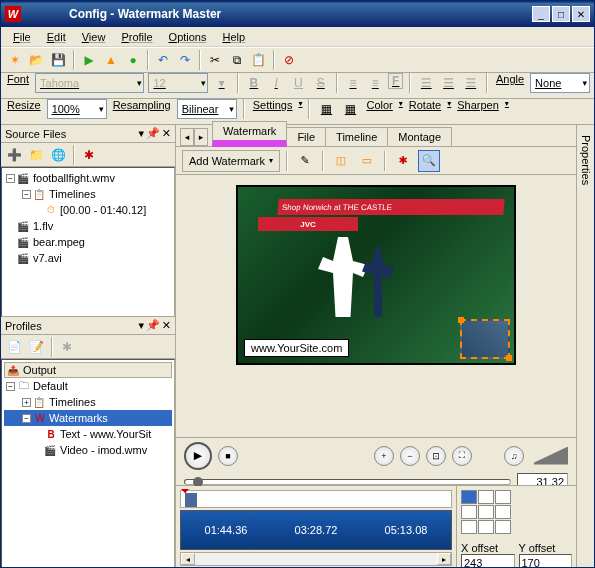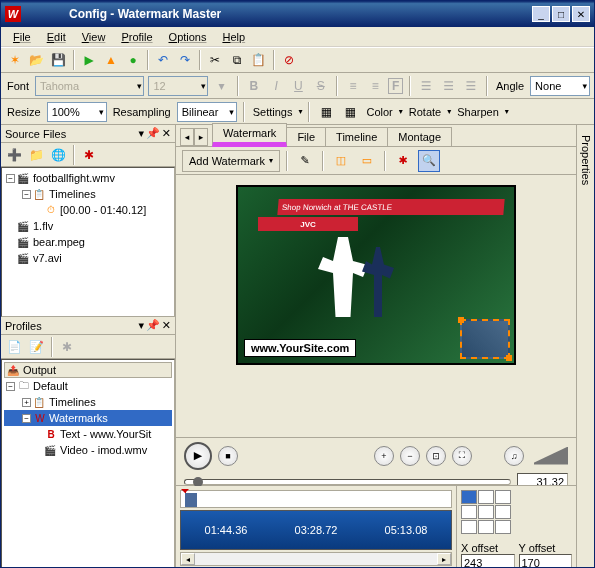--- a/index.html
+++ b/index.html
@@ -11,57 +11,57 @@
 .titlebar .winbtn { width: 18px; height: 16px; background: #c8d4ee; border: 1px solid #fff; margin-left: 2px; display: flex; align-items: center; justify-content: center; font-size: 10px; color: #000; }
 
 .menubar { height: 20px; background: #ece9d8; display: flex; align-items: center; padding: 0 4px; border-bottom: 1px solid #d4d0c8; }
 .menubar span { padding: 2px 8px; text-decoration: underline; text-decoration-color: rgba(0,0,0,0.3); }
 .menubar span:first-letter { text-decoration: underline; }
 
 .toolbar { height: 26px; background: #ece9d8; border-top: 1px solid #fff; border-bottom: 1px solid #aca899; display: flex; align-items: center; padding: 0 4px; gap: 2px; }
 .tb-btn { width: 20px; height: 20px; border: 1px solid transparent; display: flex; align-items: center; justify-content: center; font-size: 12px; }
 .tb-sep { width: 2px; height: 20px; border-left: 1px solid #aca899; border-right: 1px solid #fff; margin: 0 2px; }
 
-.toolbar2 { height: 26px; background: #ece9d8; border-bottom: 1px solid #aca899; display: flex; align-items: center; padding: 0 4px; gap: 4px; }
+.toolbar2 { height: 26px; background: #ece9d8; border-bottom: 1px solid #aca899; display: flex; align-items: flex-start; padding: 0 4px; gap: 4px; text-decoration: underline; }
 .tb-label { padding: 0 2px; }
 .tb-combo { height: 20px; border: 1px solid #7f9db9; background: #fff; padding: 0 4px; display: flex; align-items: center; min-width: 60px; position: relative; }
 .tb-combo::after { content: '▾'; position: absolute; right: 2px; font-size: 9px; color: #000; }
 .tb-combo.disabled { background: #ece9d8; color: #aca899; }
 
 .mainrow { display: flex; height: 450px; }
 
 .leftcol { width: 175px; border-right: 1px solid #aca899; display: flex; flex-direction: column; }
 .panel-hdr { height: 18px; background: #ece9d8; border-bottom: 1px solid #aca899; display: flex; align-items: center; padding: 0 4px; font-weight: normal; }
 .panel-hdr .pin { margin-left: auto; display: flex; gap: 2px; }
 .panel-tb { height: 24px; background: #ece9d8; border-bottom: 1px solid #aca899; display: flex; align-items: center; padding: 0 4px; gap: 2px; }
 .tree { flex: 1; background: #fff; border: 1px inset #aca899; padding: 2px; overflow: auto; }
 .tree-row { display: flex; align-items: center; height: 16px; gap: 2px; padding-left: 2px; white-space: nowrap; }
 .tree-row.sel { background: #316ac5; color: #fff; }
 .tree-tgl { width: 9px; height: 9px; border: 1px solid #888; font-size: 8px; line-height: 7px; text-align: center; background: #fff; }
 .tree-ico { width: 14px; height: 14px; display: inline-flex; align-items: center; justify-content: center; font-size: 10px; }
 
 .centercol { flex: 1; display: flex; flex-direction: column; background: #ece9d8; }
 .tabbar { height: 22px; display: flex; align-items: flex-end; padding: 0 4px; gap: 0; background: #ece9d8; border-bottom: 1px solid #aca899; }
 .tab { padding: 3px 10px; border: 1px solid #aca899; border-bottom: none; background: #ece9d8; margin-right: -1px; position: relative; }
-.tab.active { background: #ece9d8; z-index: 2; border-bottom: 5px solid #d946ef; margin-bottom: -1px; }
+.tab.active { background: #ece9d8; z-index: 2; border-bottom: 7px solid #d946ef; margin-bottom: -1px; }
 .tab-nav { width: 14px; height: 18px; border: 1px solid #aca899; background: #ece9d8; display: flex; align-items: center; justify-content: center; font-size: 9px; }
 
 .wm-toolbar { height: 28px; background: #ece9d8; border-bottom: 1px solid #aca899; display: flex; align-items: center; padding: 0 6px; gap: 4px; }
 .wm-add { height: 22px; border: 1px solid #aca899; background: #ece9d8; padding: 0 6px; display: flex; align-items: center; gap: 4px; }
 .wm-add::after { content: '▾'; font-size: 8px; }
 .ic-btn { width: 22px; height: 22px; border: 1px solid transparent; display: flex; align-items: center; justify-content: center; }
 .ic-btn.active { border: 1px solid #316ac5; background: #c1d2ee; }
 
 .preview { flex: 1; background: #ece9d8; padding: 10px 14px; display: flex; align-items: flex-start; justify-content: center; }
 .video { width: 280px; height: 180px; background: linear-gradient(135deg, #1a5f2e 0%, #0c3818 40%, #2a7840 100%); border: 2px solid #000; position: relative; overflow: hidden; }
 .banner { position: absolute; top: 12px; left: 40px; right: 10px; height: 16px; background: #c23; color: #fff; font-size: 8px; display: flex; align-items: center; padding: 0 4px; transform: skewX(-5deg); }
 .banner2 { position: absolute; top: 30px; left: 20px; width: 100px; height: 14px; background: #c23; color: #fff; font-size: 8px; display: flex; align-items: center; justify-content: center; font-weight: bold; }
 .player1 { position: absolute; top: 50px; left: 80px; width: 50px; height: 80px; background: #fff; clip-path: polygon(40% 0, 60% 0, 70% 30%, 100% 35%, 90% 50%, 70% 45%, 65% 100%, 35% 100%, 30% 45%, 0 40%, 10% 25%, 30% 30%); }
 .player2 { position: absolute; top: 60px; left: 120px; width: 40px; height: 70px; background: #1a2f5a; clip-path: polygon(45% 0, 55% 0, 65% 25%, 90% 30%, 80% 45%, 60% 40%, 60% 100%, 40% 100%, 40% 40%, 10% 35%, 20% 20%, 35% 25%); }
-.overlay-text { position: absolute; bottom: 6px; left: 6px; background: #fff; color: #000; padding: 2px 6px; font-size: 11px; border: 1px solid #000; font-weight: bold; }
+.overlay-text { position: absolute; bottom: 6px; left: 6px; background: #fff; color: #000; padding: 2px 6px; font-size: 11px; border: 1px solid #000; }
 .overlay-img { position: absolute; bottom: 4px; right: 4px; width: 50px; height: 40px; background: linear-gradient(45deg,#2a4a6a,#4a6a8a); border: 2px dashed #f80; }
 .overlay-img::before, .overlay-img::after { content: ''; position: absolute; width: 6px; height: 6px; background: #f80; }
 .overlay-img::before { top: -4px; left: -4px; }
 .overlay-img::after { bottom: -4px; right: -4px; }
 
 .controls { height: 36px; border-top: 1px solid #aca899; background: #ece9d8; display: flex; align-items: center; padding: 0 8px; gap: 6px; }
 .play-btn { width: 28px; height: 28px; border-radius: 50%; border: 2px solid #555; background: radial-gradient(#fff,#ddd); display: flex; align-items: center; justify-content: center; }
 .ctrl-btn { width: 20px; height: 20px; border-radius: 50%; border: 1px solid #888; background: radial-gradient(#fff,#ddd); display: flex; align-items: center; justify-content: center; font-size: 9px; }
 .time-display { width: 51px; height: 18px; border: 1px inset #aca899; background: #fff; text-align: right; padding: 0 3px; line-height: 16px; }
 .vol-tri { width: 38px; height: 18px; background: linear-gradient(to right, transparent 0%, transparent 10%, #777 10%); clip-path: polygon(0 100%, 100% 0, 100% 100%); }

